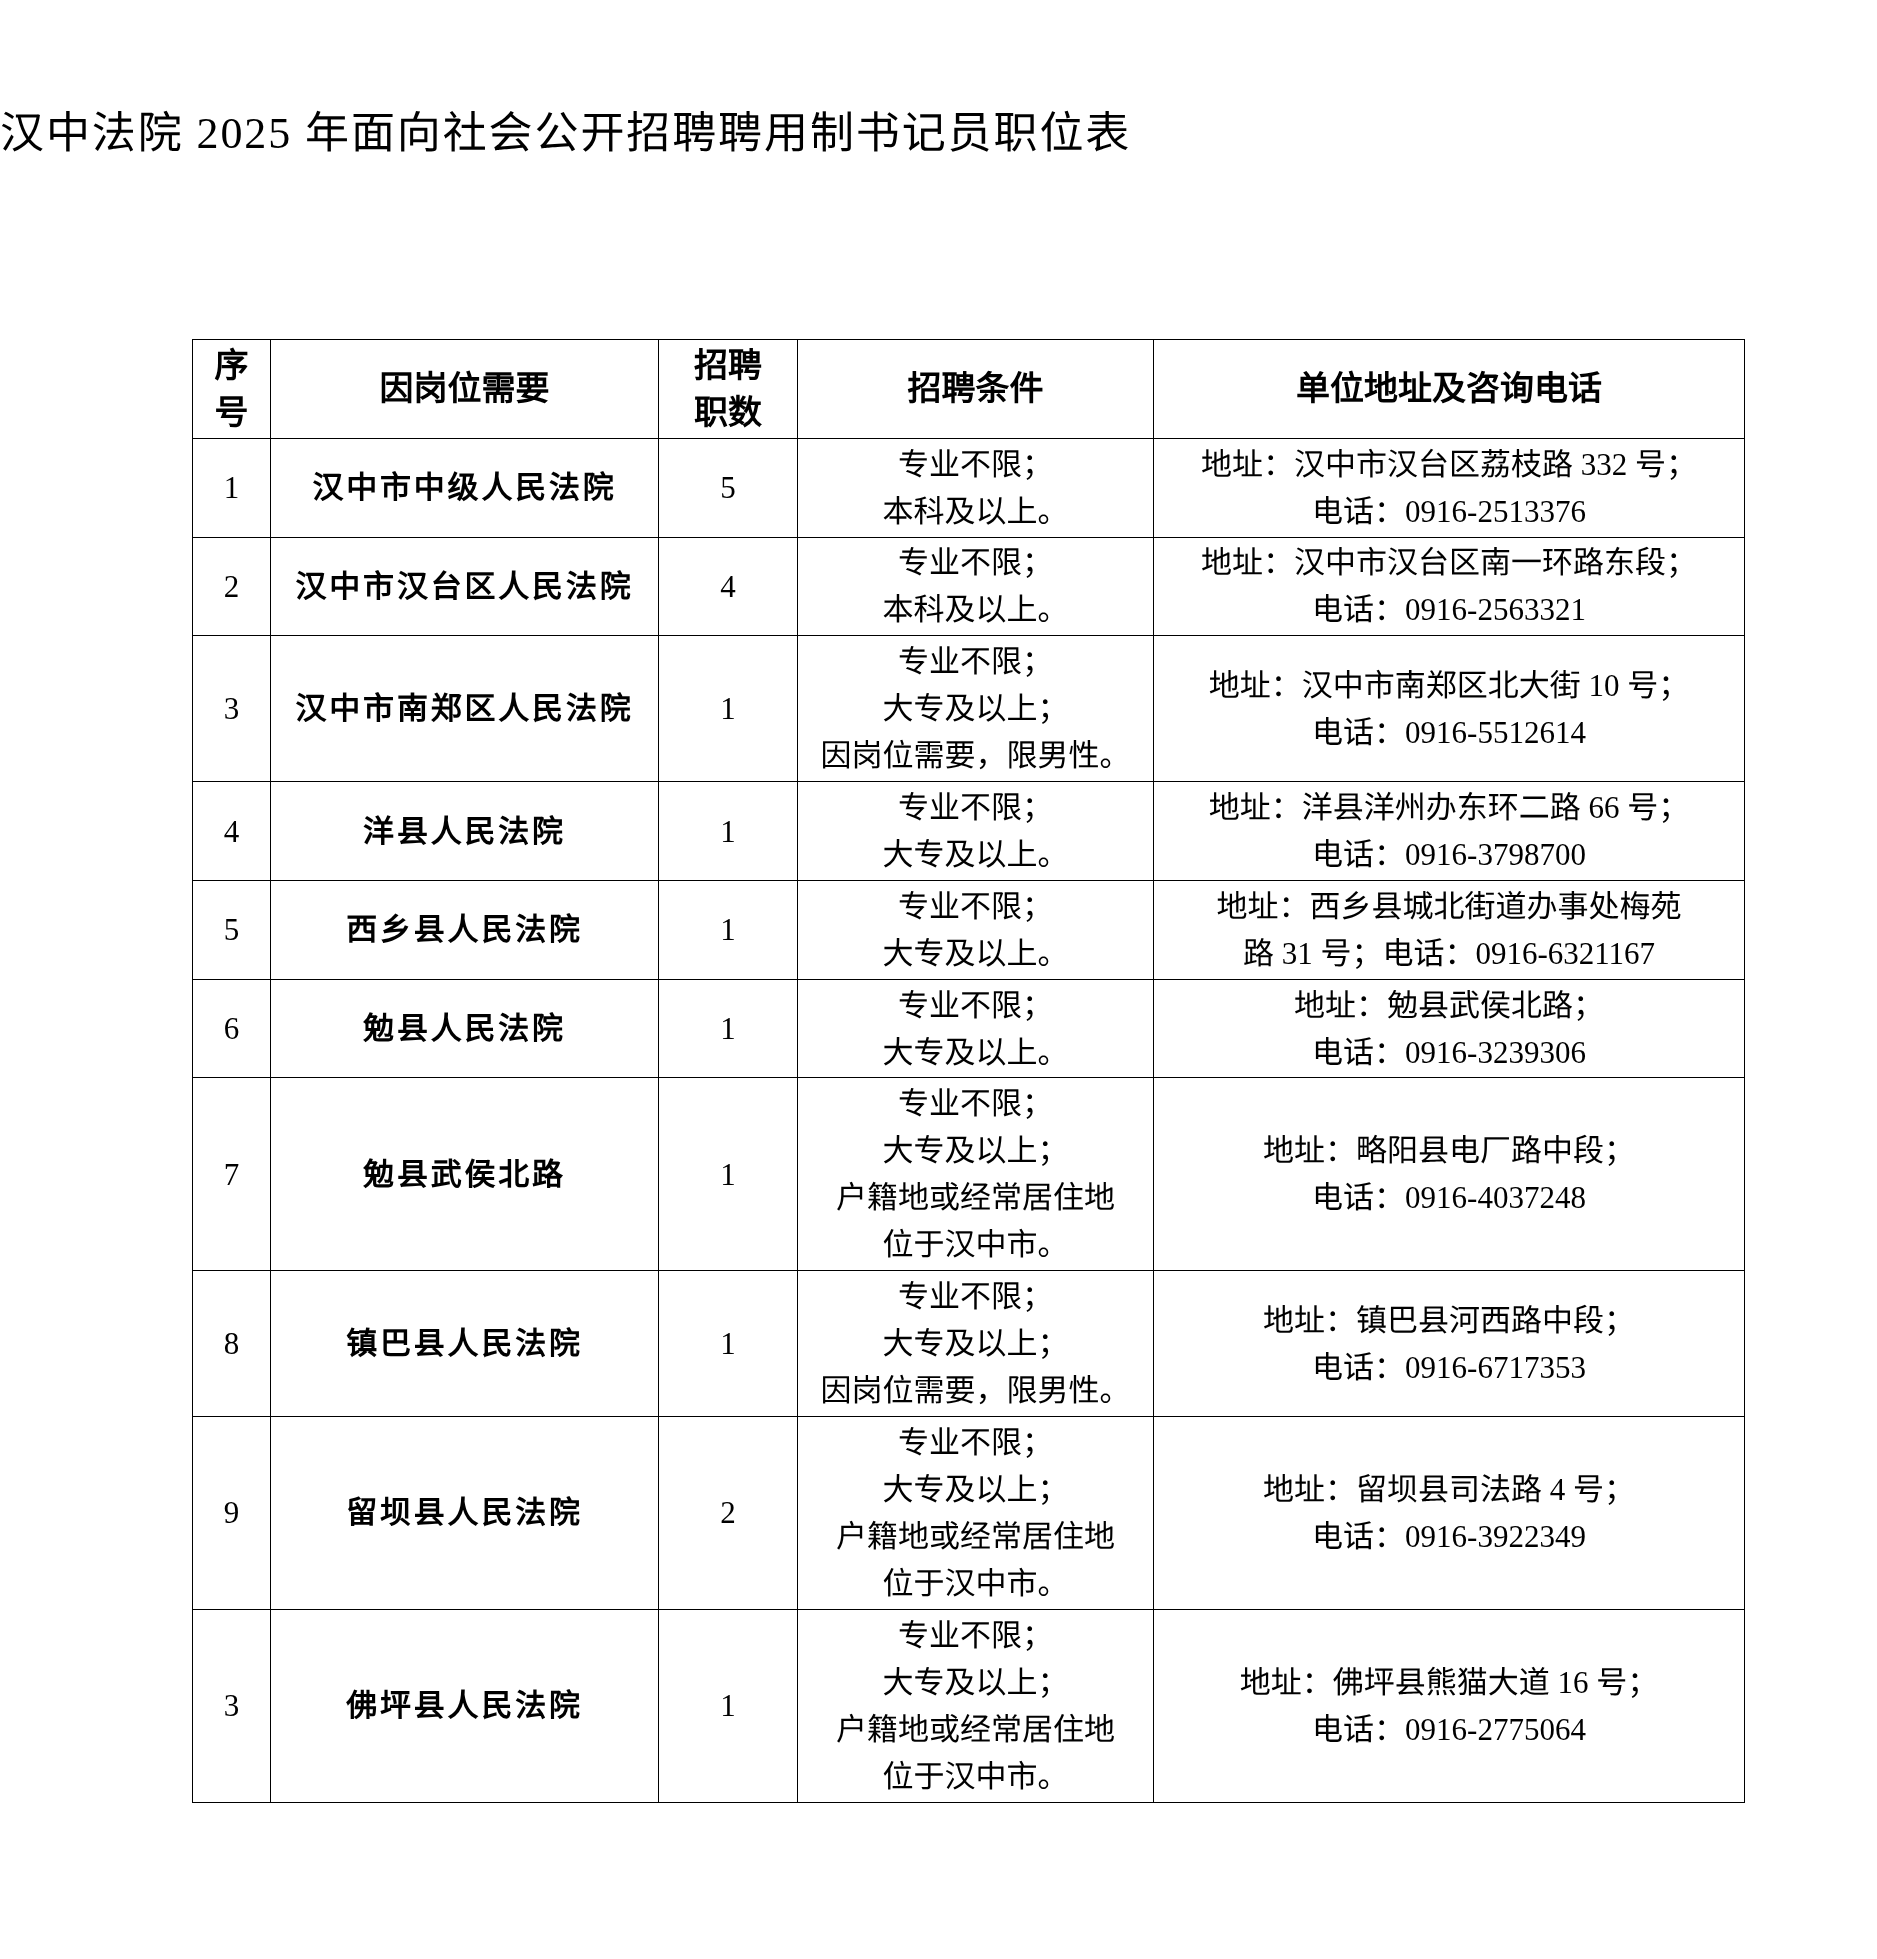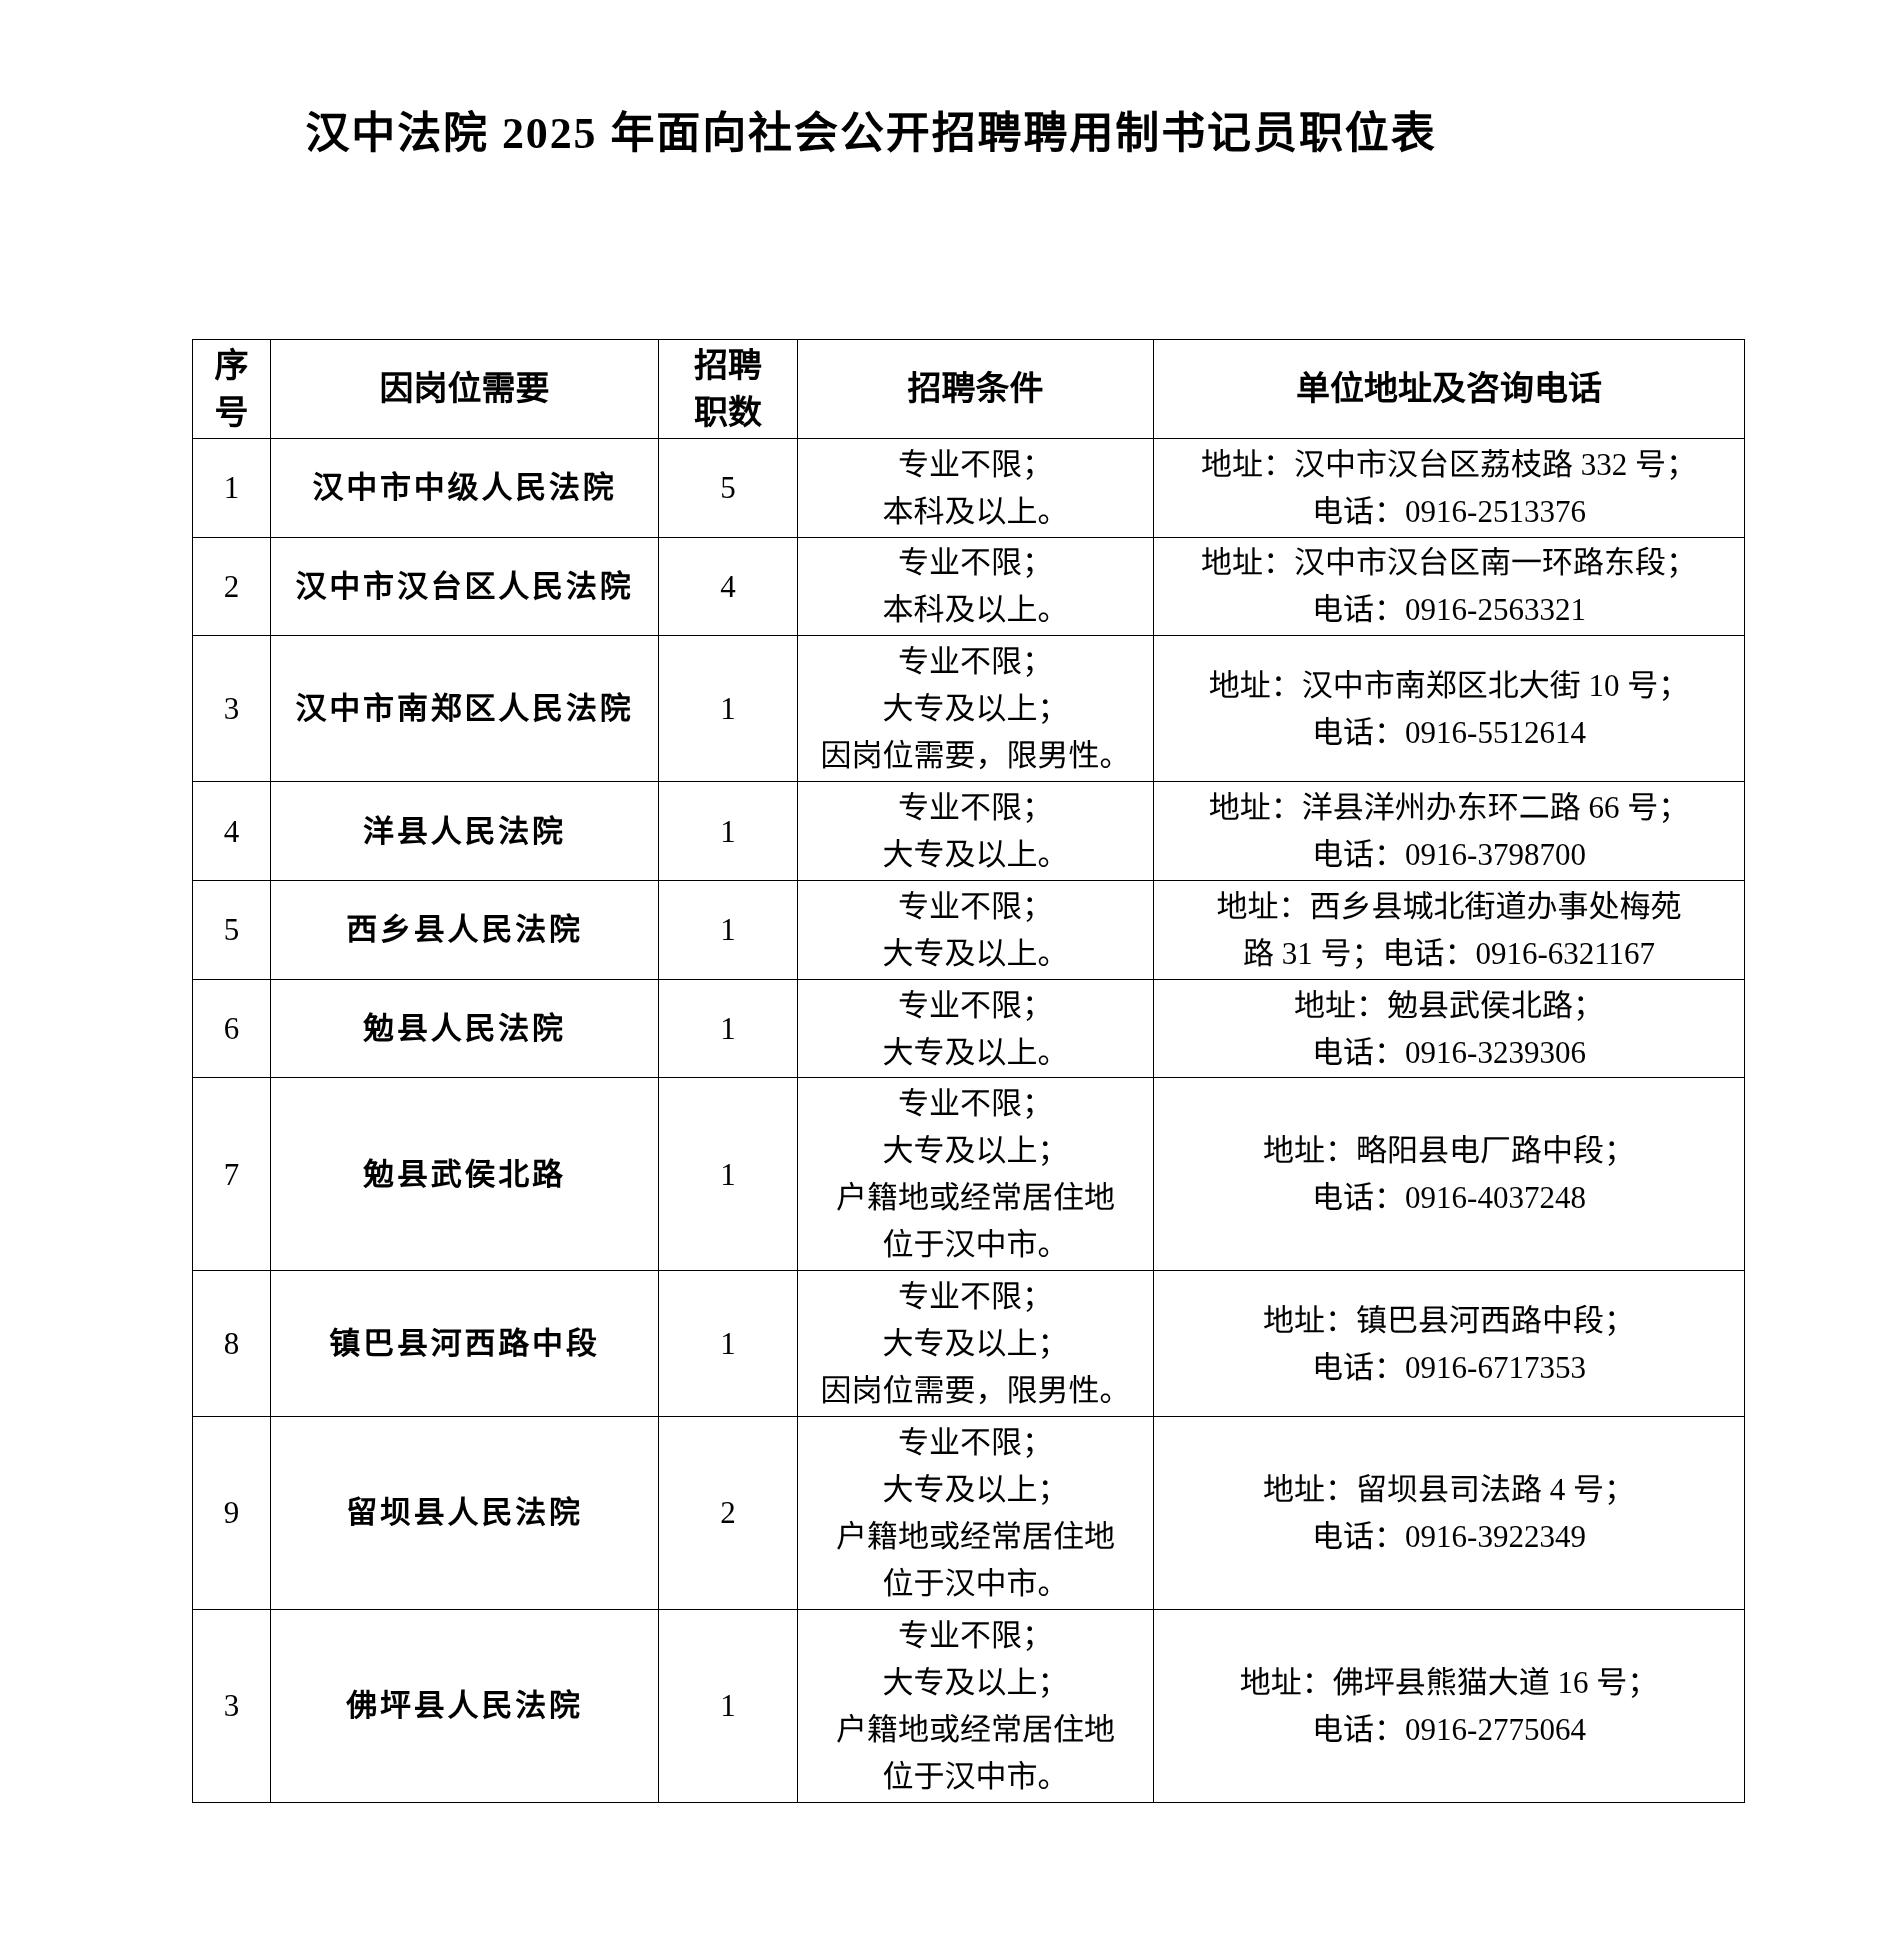--- a/index.html
+++ b/index.html
@@ -10,23 +10,23 @@
   body {
     width: 1878px;
     height: 1960px;
     overflow: hidden;
     color: #000000;
     font-family: "Liberation Serif", "DejaVu Serif", serif;
   }
   .doc-title {
     margin-top: 110px;
     width: 1742px;
-    text-align: center;
+    text-align: left;
     font-family: "Liberation Serif", "DejaVu Serif", serif;
-    font-weight: bold;
+    font-weight: normal;
     font-size: 44px;
     line-height: 47px;
     letter-spacing: 1.9px;
     white-space: nowrap;
   }
   table.jobs {
     border-collapse: collapse;
     table-layout: fixed;
     width: 1551px;
     margin: 182px 0 0 192px;
@@ -152,21 +152,21 @@
       <td class="cell-count">1</td>
       <td class="cell-cond">专业不限；
 大专及以上；
 户籍地或经常居住地
 位于汉中市。</td>
       <td class="cell-addr">地址：略阳县电厂路中段；
 电话：0916-4037248</td>
     </tr>
     <tr>
       <td class="cell-no">8</td>
-      <td class="cell-unit">镇巴县河西路中段</td>
+      <td class="cell-unit">镇巴县人民法院</td>
       <td class="cell-count">1</td>
       <td class="cell-cond">专业不限；
 大专及以上；
 因岗位需要，限男性。</td>
       <td class="cell-addr">地址：镇巴县河西路中段；
 电话：0916-6717353</td>
     </tr>
     <tr>
       <td class="cell-no">9</td>
       <td class="cell-unit">留坝县人民法院</td>

